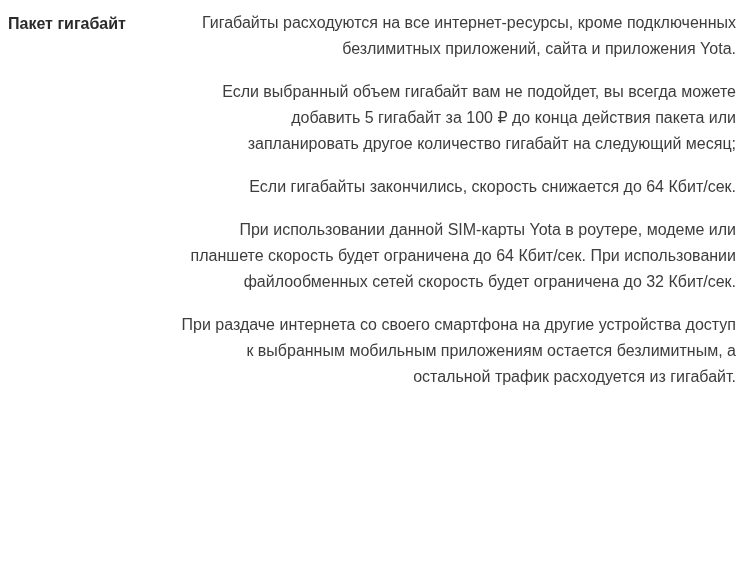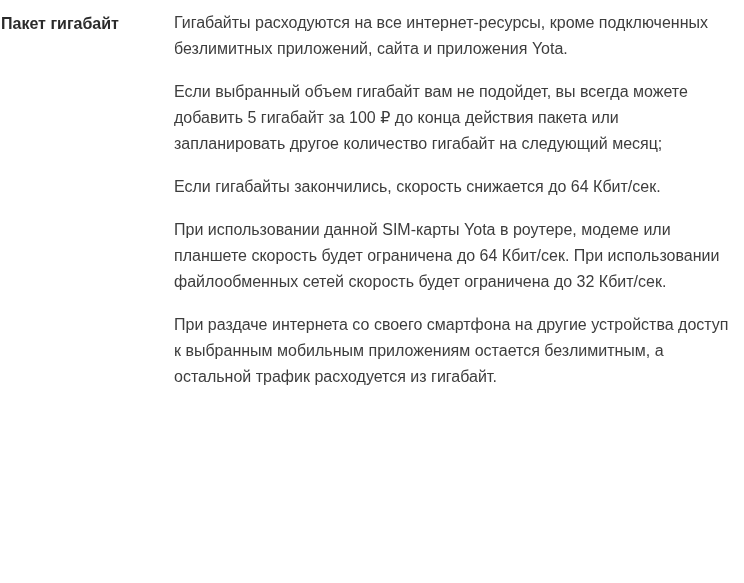--- a/index.html
+++ b/index.html
@@ -5,21 +5,21 @@
   html, body {
     margin: 0;
     padding: 0;
     background: #ffffff;
   }
   .page {
     width: 744px;
     height: 583px;
     box-sizing: border-box;
     background: #ffffff;
-    padding: 10px 8px 0 1px;
+    padding: 10px 8px 0 8px;
     display: flex;
     font-family: "Liberation Sans", "DejaVu Sans", sans-serif;
     overflow: hidden;
   }
   .left-col {
     width: 173px;
     flex: 0 0 173px;
   }
   .section-title {
     margin: 3px 0 0 0;
@@ -30,20 +30,21 @@
   }
   .right-col {
     width: 556px;
     max-width: 556px;
     font-size: 16px;
     line-height: 26px;
     color: #3d3d3d;
   }
   .right-col p {
     margin: 0 0 17px 0;
+    text-align: right;
   }
   .conditions-heading {
     color: #a3a3a3;
     font-weight: normal;
   }
 </style>
 </head>
 <body>
 
 <div class="page">

